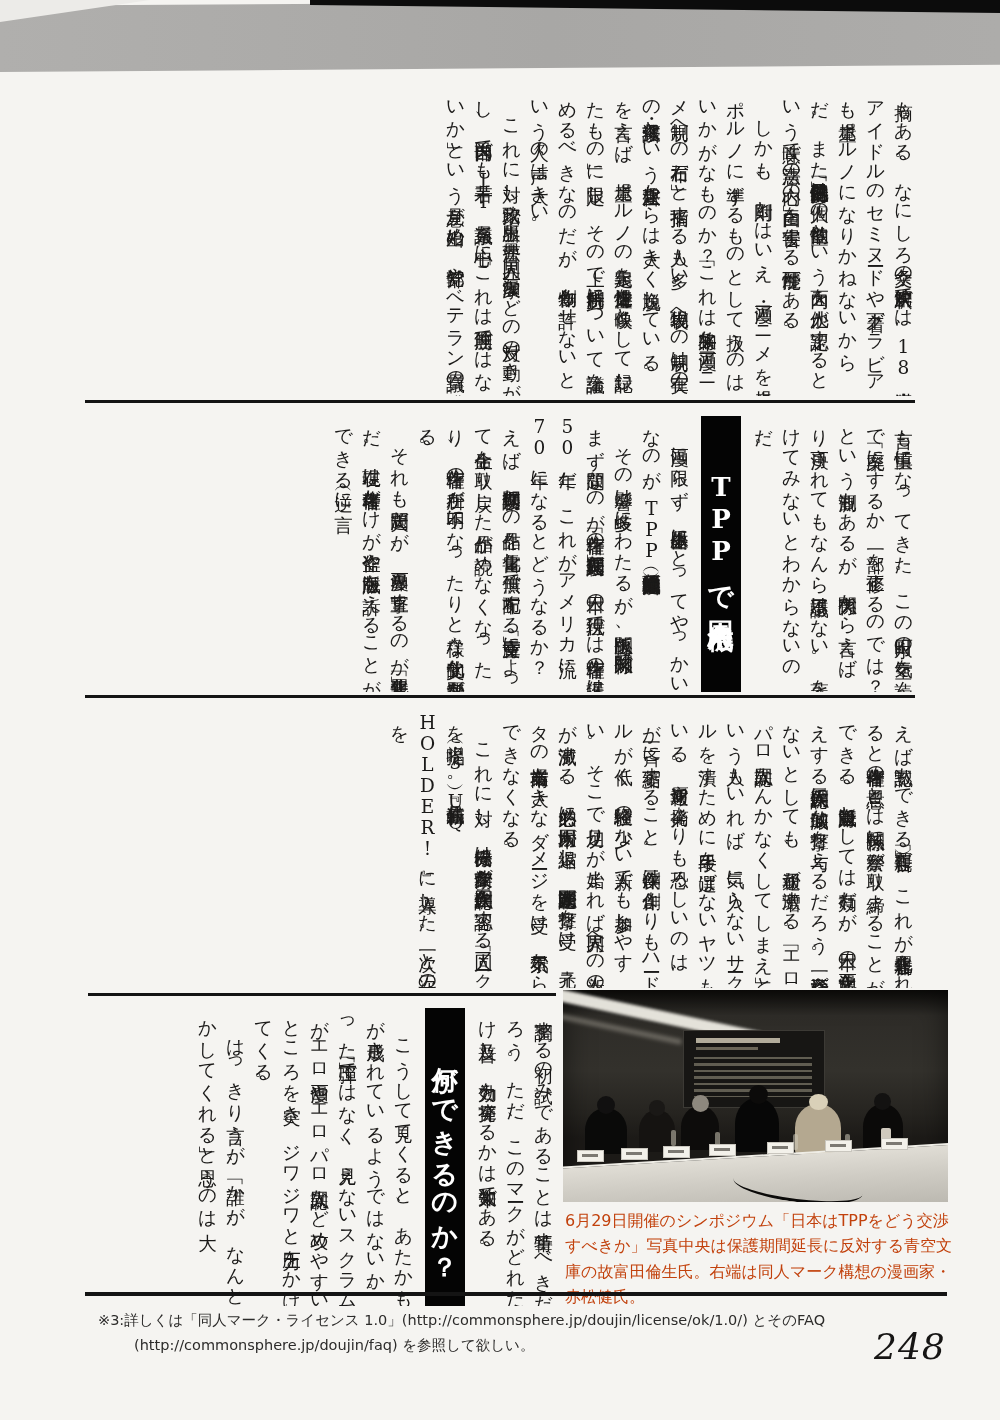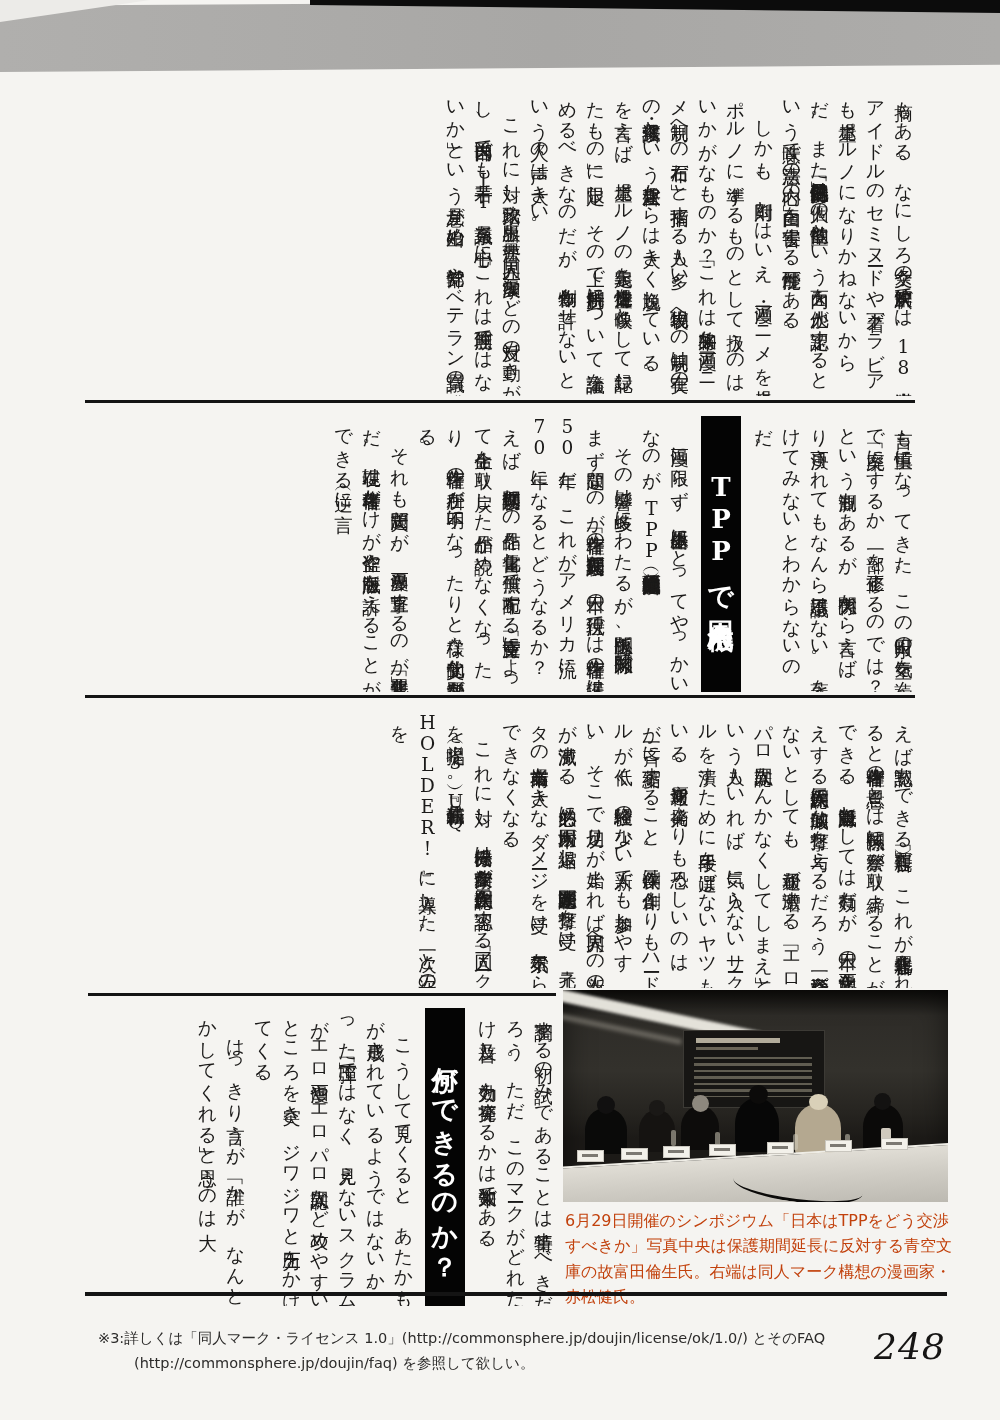--- a/index.html
+++ b/index.html
@@ -65,21 +65,21 @@
   .plate{position:absolute;width:25px;height:10px;background:#f3f1ea;border:1px solid #c9c6be;}
   .plate i{position:absolute;left:4px;top:3px;width:16px;height:3px;background:#54504a;opacity:.75;display:block;}
   .bottle{position:absolute;width:5px;height:16px;background:rgba(205,200,184,.55);border-radius:2px;}
   .ph-cable{position:absolute;left:170px;bottom:0px;width:130px;height:28px;
     border-bottom:3px solid #0b0a09;border-radius:50%;transform:rotate(7deg);}
   
   .caption{position:absolute;left:565px;top:1208px;width:388px;
     font-family:"DejaVu Sans",sans-serif;font-size:16px;line-height:1.58;color:#c2410c;}
   .footnote{position:absolute;left:98px;top:1308px;width:838px;
     font-family:"DejaVu Sans",sans-serif;font-size:14.5px;line-height:1.72;color:#2c2b2a;
-    padding-left:36px;text-indent:-36px;margin-top:18px;}
+    padding-left:36px;text-indent:-36px;}
   .folio{position:absolute;left:874px;top:1326px;
     font-family:"DejaVu Serif",serif;font-style:italic;font-size:36px;color:#161514;letter-spacing:1px;}
 </style>
 </head>
 <body>
 
 <div class="scan-band"></div>
 <div class="scan-strip"></div>
 <div class="scan-corner"></div>
 

